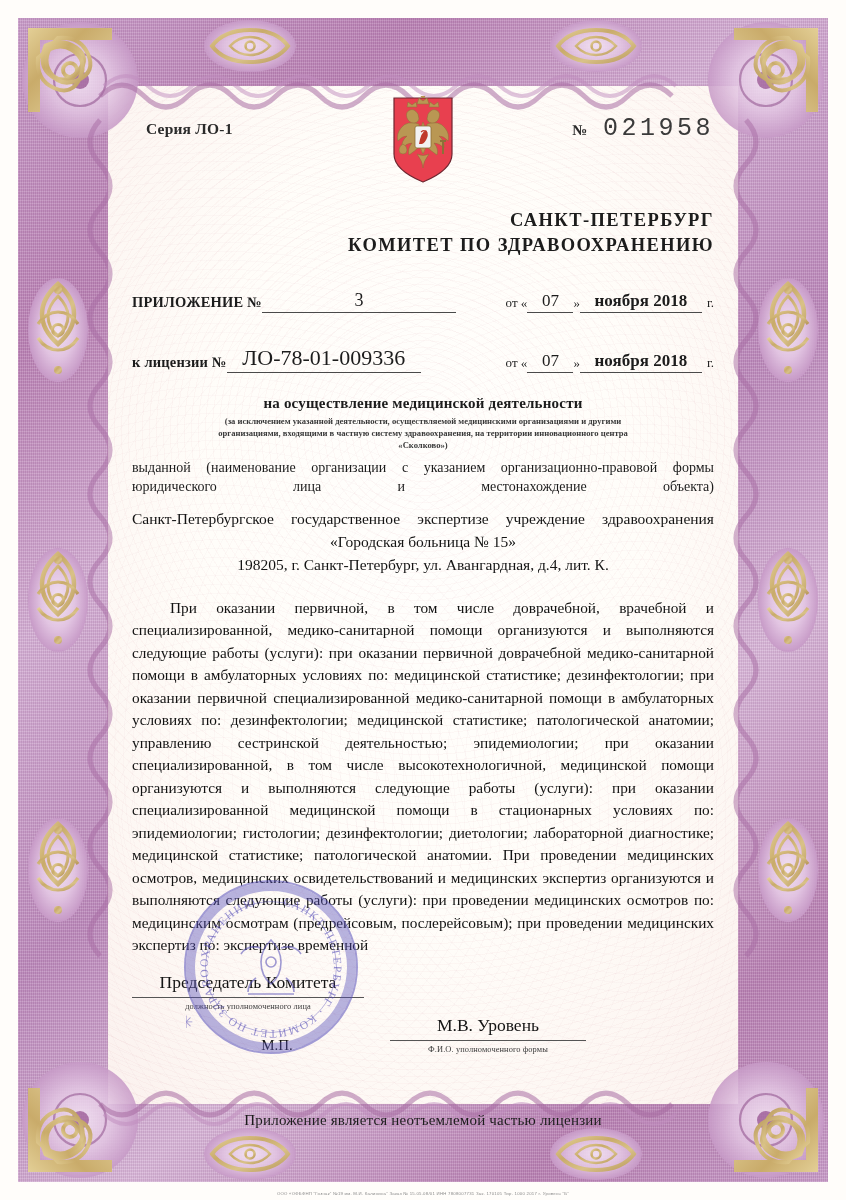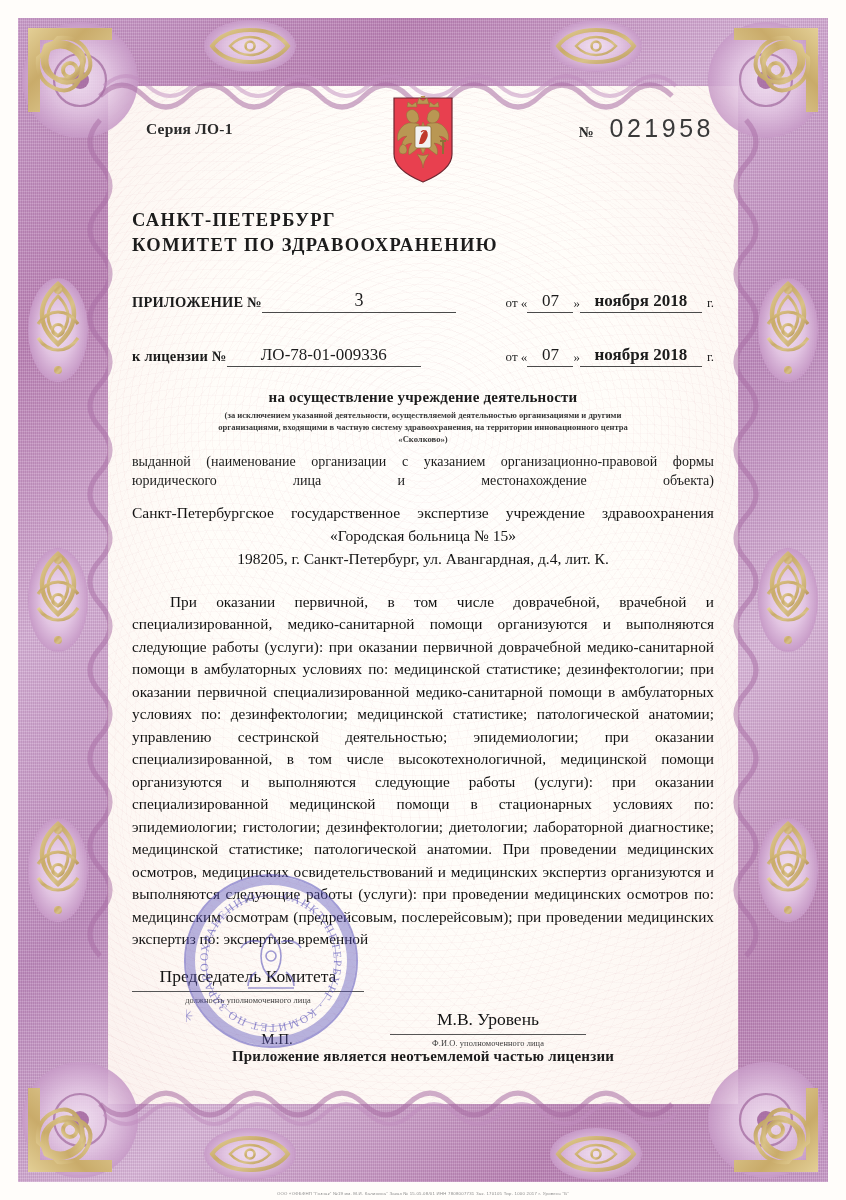--- a/index.html
+++ b/index.html
@@ -76,47 +76,47 @@
     font-family:"Liberation Serif",serif;
     font-size:15.5px;font-weight:700;color:#2a2a2a;
     letter-spacing:.2px;
   }
   .numblock{
     position:absolute;right:0px;top:18px;
     display:flex;align-items:baseline;gap:16px;
   }
   .num-sym{font-size:15px;font-weight:700;color:#2a2a2a;}
   .num-val{
-    font-family:Liberation Sans, sans-serif;
+    font-family:Liberation Mono, monospace;
     font-size:25px;letter-spacing:3.5px;color:#3a3a3a;
   }
 
   
   .coa{
     position:absolute;left:50%;transform:translateX(-50%);
     top:0px;width:70px;height:88px;
   }
 
   
   .org-title{
-    text-align:left;font-weight:700;
+    text-align:right;font-weight:700;
     font-size:18.5px;letter-spacing:1.4px;color:#1c1c1c;
     line-height:1.34;margin-top:4px;
   }
 
   
   .fields{margin-top:26px;font-size:15.5px;color:#1c1c1c;}
   .frow{display:flex;align-items:flex-end;margin-bottom:7px;white-space:nowrap;margin-top:32px;}
   .flabel{font-weight:700;font-size:14.5px;letter-spacing:.2px;padding-bottom:2px;}
   .fline{
     border-bottom:1.1px solid #4a4a4a;
     text-align:center;padding:0 6px 1px 6px;
   }
   .fline.wide{flex:0 0 182px;}
-  .fline.wide2{flex:0 0 182px;font-size:17px;}
+  .fline.wide2{flex:0 0 182px;font-size:22px;}
   .fval{font-size:18px;}
   .fval-s{font-size:17px;}
   .spacer{flex:1;}
   .ot{font-size:13px;padding-bottom:2px;}
   .dd{flex:0 0 46px;border-bottom:1.1px solid #4a4a4a;text-align:center;padding-bottom:1px;}
   .mm{flex:0 0 122px;border-bottom:1.1px solid #4a4a4a;text-align:center;padding-bottom:1px;font-weight:700;}
   .gg{font-size:13px;padding-bottom:2px;padding-left:5px;}
 
   
   .act-title{
@@ -186,22 +186,22 @@
   .stamp svg{position:absolute;inset:0;}
 
   
   .scribble{
     position:absolute;right:4px;top:-76px;
     width:190px;height:110px;pointer-events:none;
   }
 
   
   .footer-note{
-    text-align:center;font-weight:700;font-size:15px;
-    color:#1c1c1c;letter-spacing:.2px;
+    text-align:center;font-weight:400;font-size:15px;
+    color:#1c1c1c;margin-top:58px;letter-spacing:.2px;
   }
 
   .microprint{
     position:absolute;left:0;right:0;bottom:4px;
     text-align:center;font-size:4.3px;color:#8a8a8a;
     letter-spacing:.25px;z-index:7;
     font-family:"Liberation Sans",sans-serif;
   }
 </style>
 </head>
@@ -366,23 +366,23 @@
         <span class="fline wide2">ЛО-78-01-009336</span>
         <span class="spacer"></span>
         <span class="ot">от «</span>
         <span class="dd fval-s">07</span>
         <span class="ot">»</span>
         <span class="mm fval-s">ноября  2018</span>
         <span class="gg">г.</span>
       </div>
     </div>
 
-    <div class="act-title">на осуществление учреждение деятельности</div>
+    <div class="act-title">на осуществление медицинской деятельности</div>
     <div class="fineprint">
-      <div>(за исключением указанной деятельности, осуществляемой деятельностью организациями и другими</div>
+      <div>(за исключением указанной деятельности, осуществляемой медицинскими организациями и другими</div>
       <div>организациями, входящими в частную систему здравоохранения, на территории инновационного центра</div>
       <div>«Сколково»)</div>
     </div>
     <div class="issued-note">выданной  (наименование  организации  с  указанием  организационно-правовой формы юридического лица и местонахождение объекта)</div>
 
     <div class="org-name">Санкт-Петербургское  государственное  экспертизе учреждение  здравоохранения</div>
     <div class="org-name2">«Городская  больница № 15»</div>
     <div class="org-addr">198205, г. Санкт-Петербург, ул. Авангардная, д.4, лит. К.</div>
 
     <div class="body-text">При  оказании  первичной,  в  том  числе  доврачебной,  врачебной  и специализированной, медико-санитарной помощи организуются и выполняются следующие  работы  (услуги):  при  оказании  первичной  доврачебной  медико-санитарной помощи в амбулаторных условиях по: медицинской статистике; дезинфектологии;  при  оказании  первичной  специализированной  медико-санитарной  помощи  в  амбулаторных  условиях  по:  дезинфектологии; медицинской статистике; патологической анатомии; управлению сестринской деятельностью;  эпидемиологии;  при  оказании  специализированной,  в  том числе  высокотехнологичной,  медицинской  помощи  организуются  и выполняются следующие работы (услуги): при оказании специализированной медицинской  помощи  в  стационарных  условиях  по:  эпидемиологии; гистологии;  дезинфектологии;  диетологии;  лабораторной  диагностике; медицинской статистике; патологической анатомии. При проведении медицинских осмотров, медицинских  освидетельствований  и  медицинских  экспертиз  организуются  и выполняются  следующие  работы  (услуги):  при  проведении  медицинских осмотров по: медицинским осмотрам (предрейсовым, послерейсовым); при проведении медицинских экспертиз по: экспертизе временной</div>
@@ -413,21 +413,21 @@
             <text class="st-star" x="85" y="146" text-anchor="middle" font-size="15" fill="rgba(80,72,180,.55)">✳</text>
           </svg>
         </div>
 
         <div class="mp">М.П.</div>
       </div>
 
       <div class="sig-cell c2">
         <div class="sig-name">М.В. Уровень</div>
         <div class="sig-rule"></div>
-        <div class="sig-cap">Ф.И.О. уполномоченного лица</div>
+        <div class="sig-cap">Ф.И.О. уполномоченного формы</div>
       </div>
 
     </div>
 
     <div class="footer-note">Приложение является неотъемлемой частью лицензии</div>
   </div>
 
   <div class="microprint">ООО «ОФБФНП "Гознак" №19 им. М.И. Калинина" Заказ № 15.05.08/01 ИНН 7808007731 Зак. 170105 Тир. 1000 2017 г. Уровень "Б"</div>
 </div>
 

